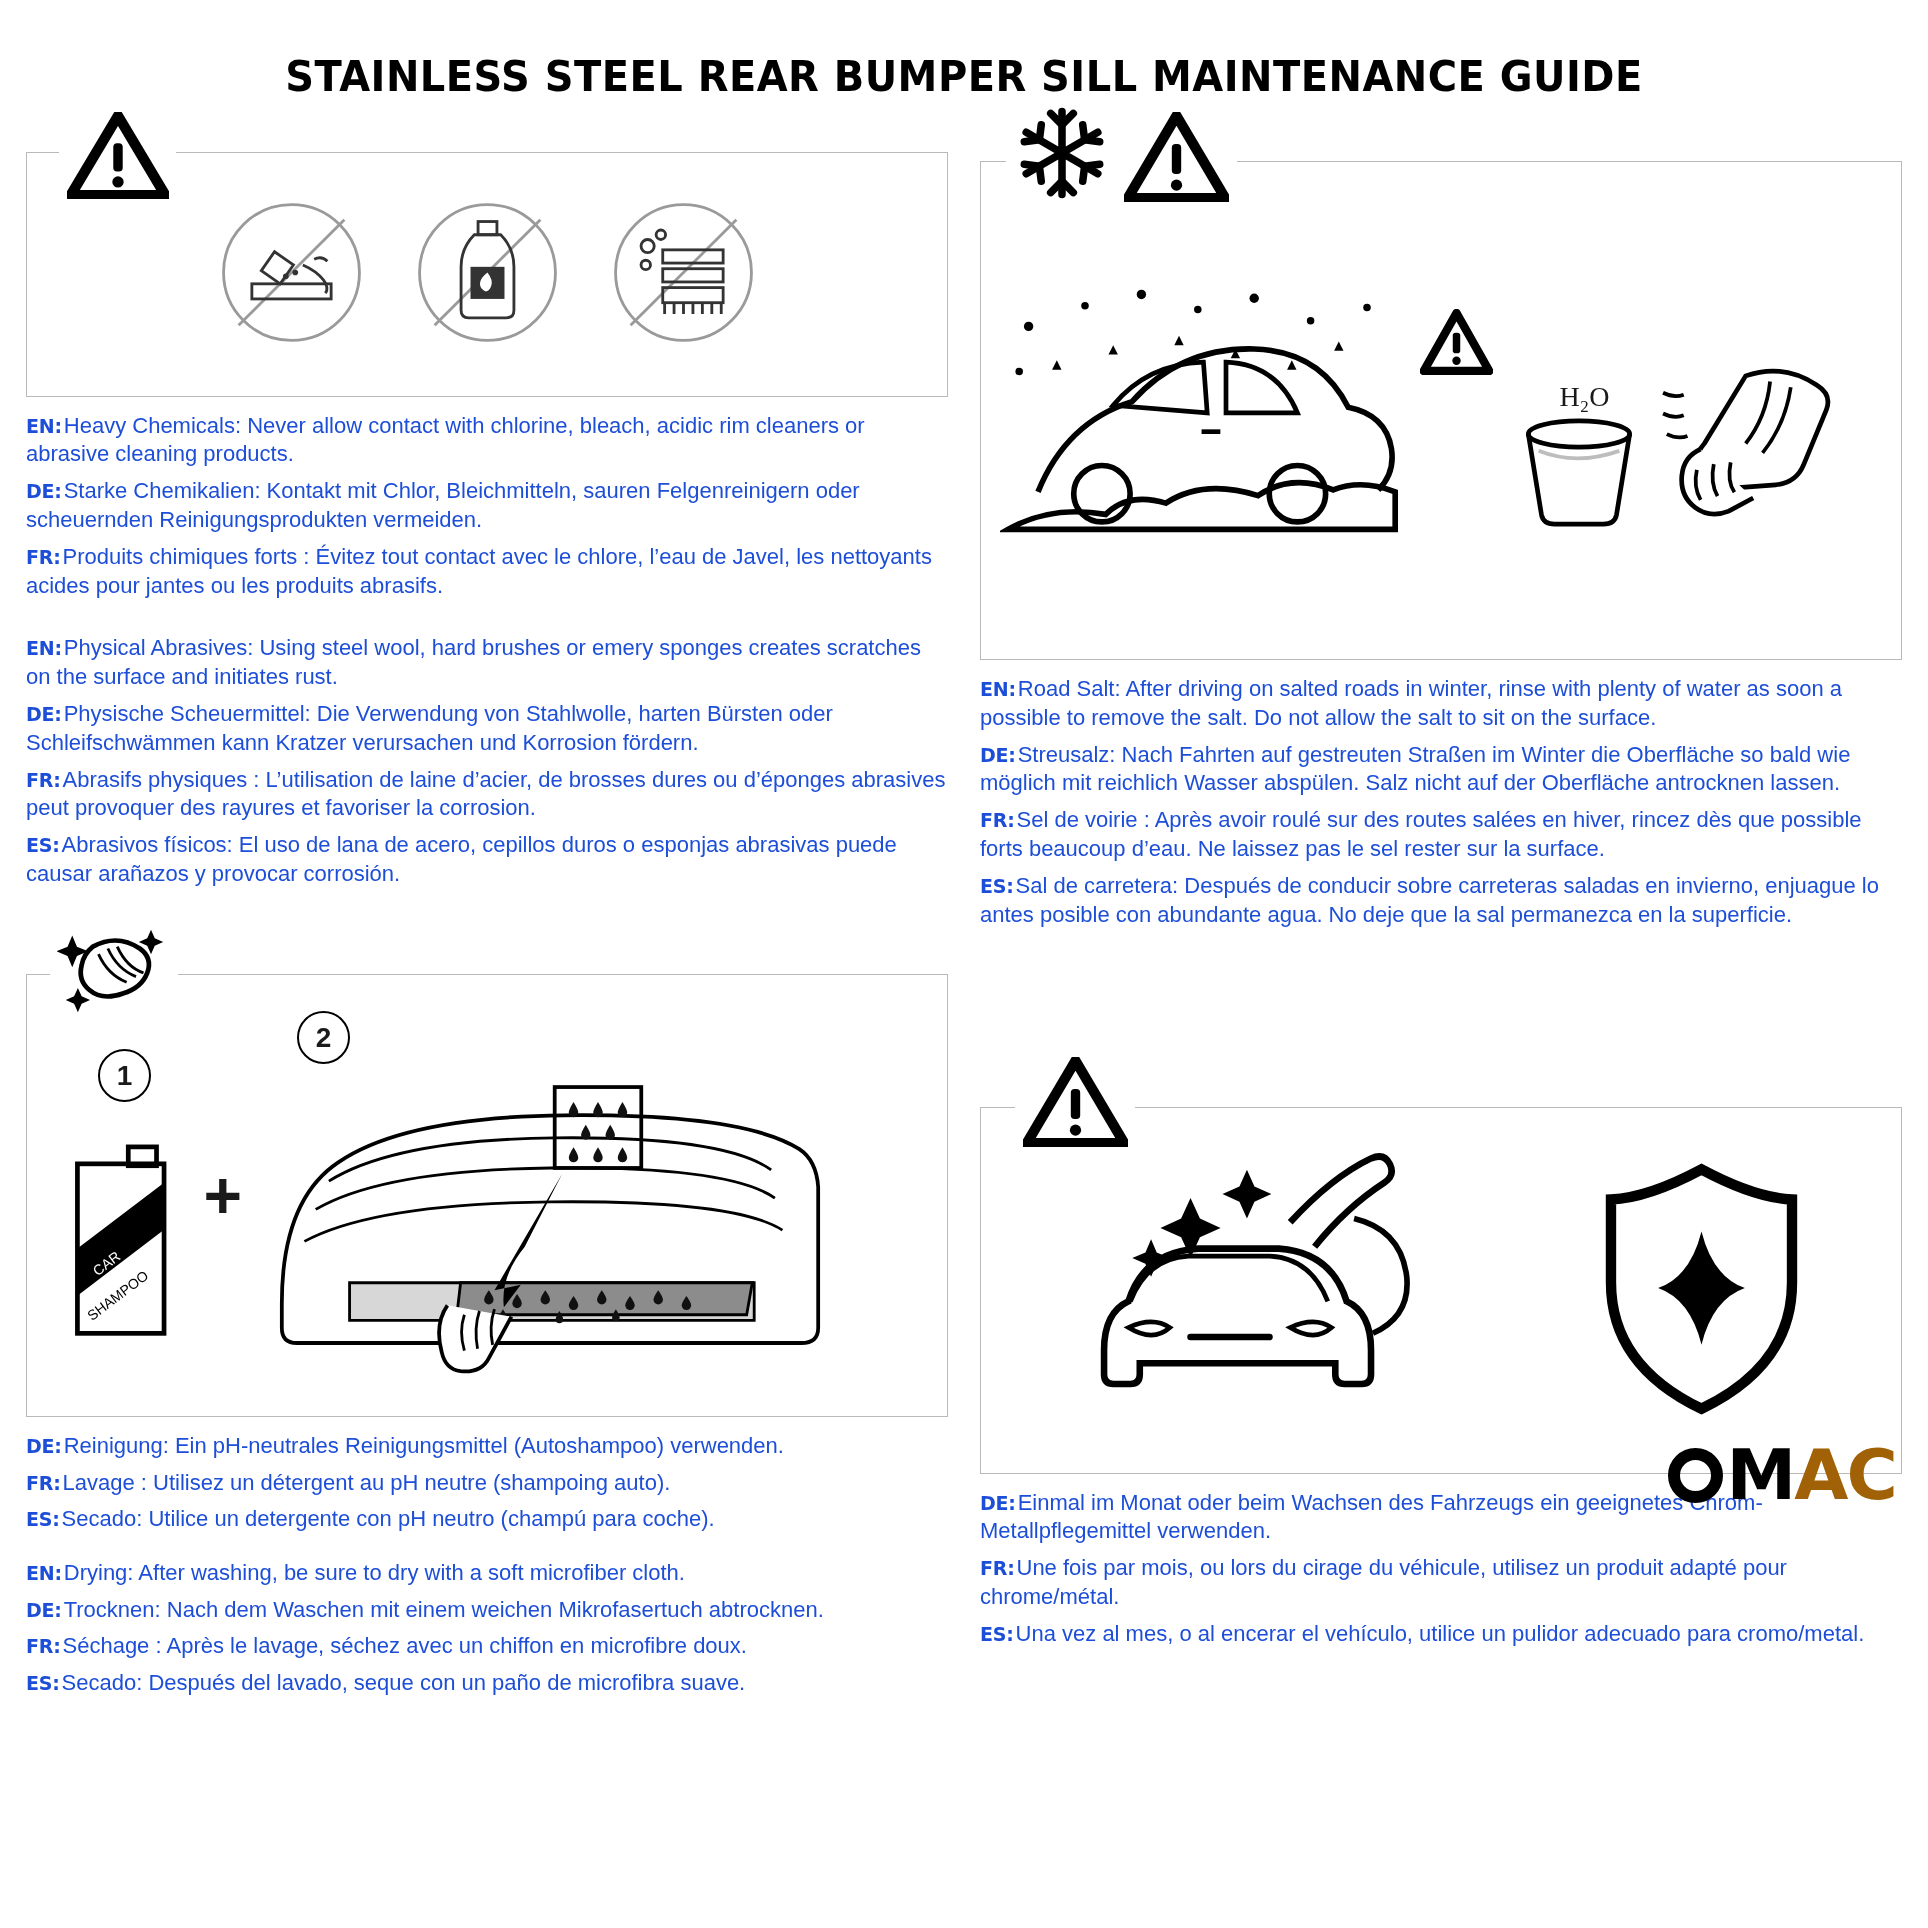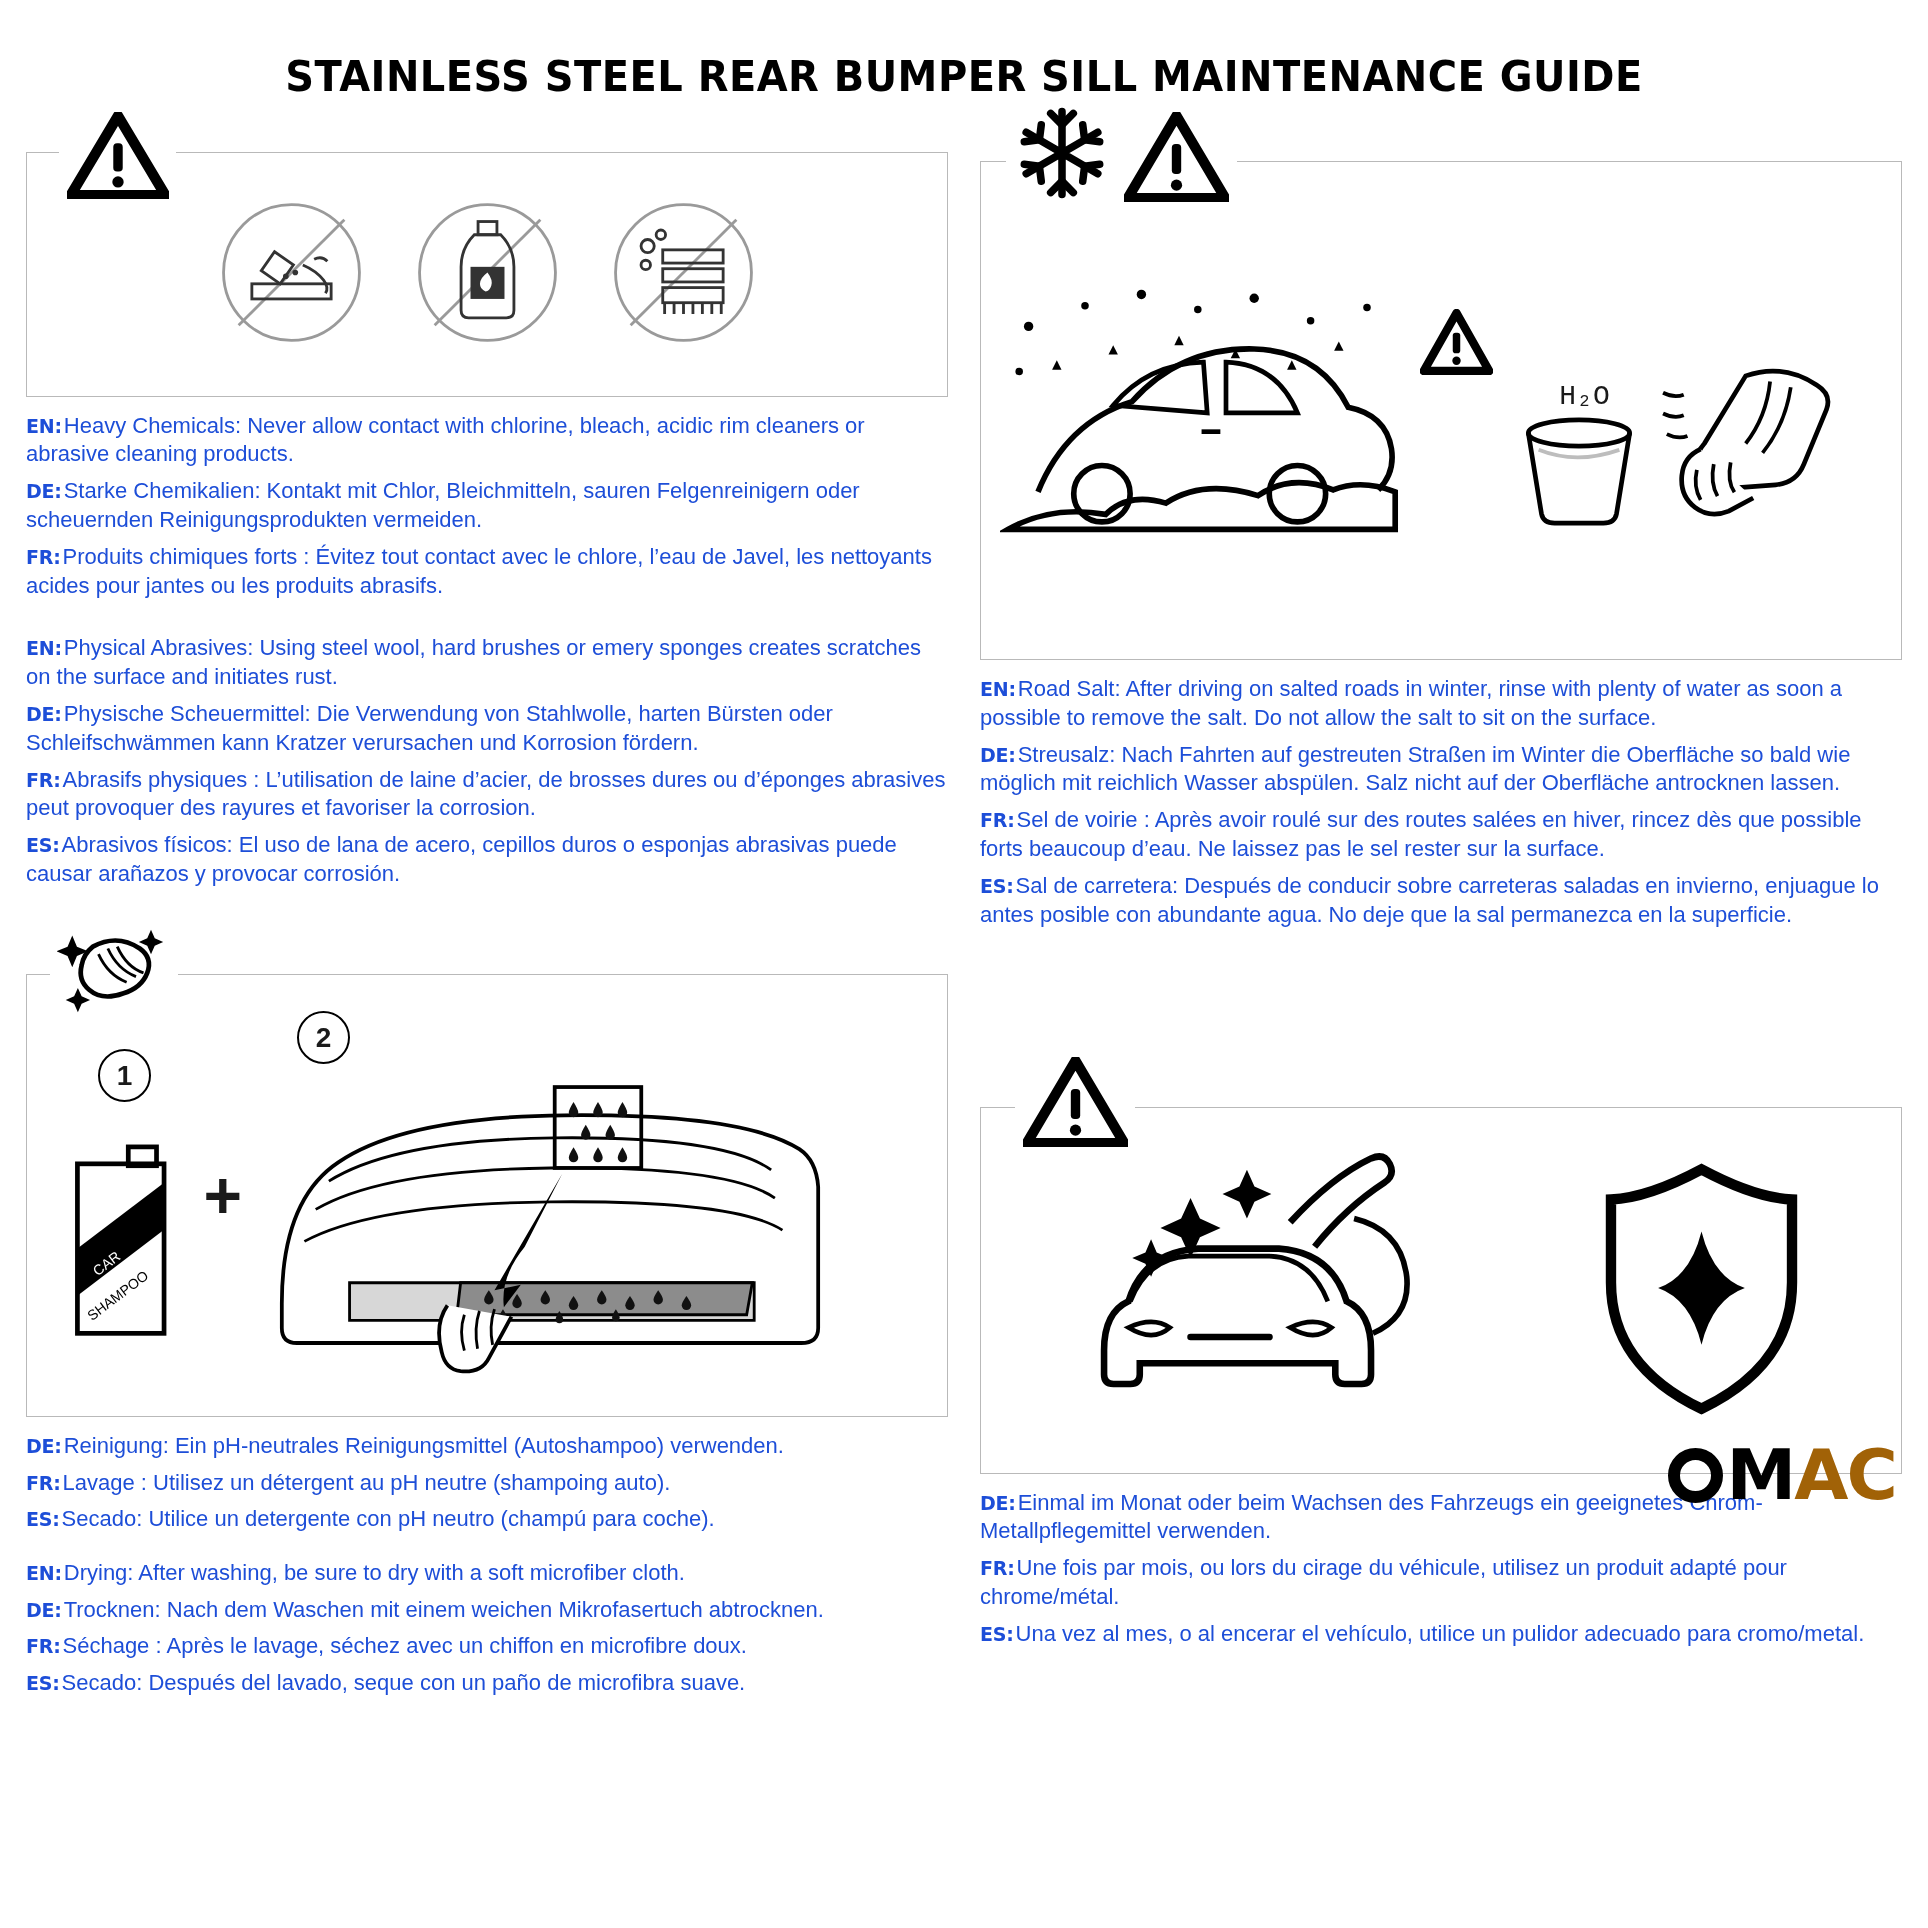--- a/index.html
+++ b/index.html
@@ -370,21 +370,21 @@
 
           <span style="margin-left:15px; align-self:flex-start; margin-top:119px;">
             <svg width="73" height="66" viewBox="0 0 78 70">
               <path d="M39 4 L74 66 L4 66 Z" fill="none" stroke="#000" stroke-width="9" stroke-linejoin="round"></path>
               <rect x="35" y="25" width="8" height="22" rx="3" fill="#000"></rect>
               <circle cx="39" cy="55" r="4.5" fill="#000"></circle>
             </svg>
           </span>
 
           <div style="display:flex; flex-direction:column; align-items:center; margin-left:24.5px; margin-top:89px;">
-            <div style="font-size:28px; font-family:Liberation Mono, monospace;margin-left:12px;">H₂O</div>
+            <div style="font-size:28px; font-family:Liberation Serif, serif;margin-left:12px;">H₂O</div>
             <span>
               <svg width="122" height="117" viewBox="0 0 130 124">
                 <ellipse cx="65" cy="22" rx="54" ry="14" fill="none" stroke="#000" stroke-width="5"></ellipse>
                 <path d="M11 22 l14 86 q2 10 14 10 h52 q12 0 14 -10 l14 -86" fill="none" stroke="#000" stroke-width="5"></path>
                 <path d="M22 40 q40 16 86 0" fill="none" stroke="#bdbdbd" stroke-width="4"></path>
               </svg>
             </span>
           </div>
 
           <span style="margin-left:19px; margin-top:66px;">

